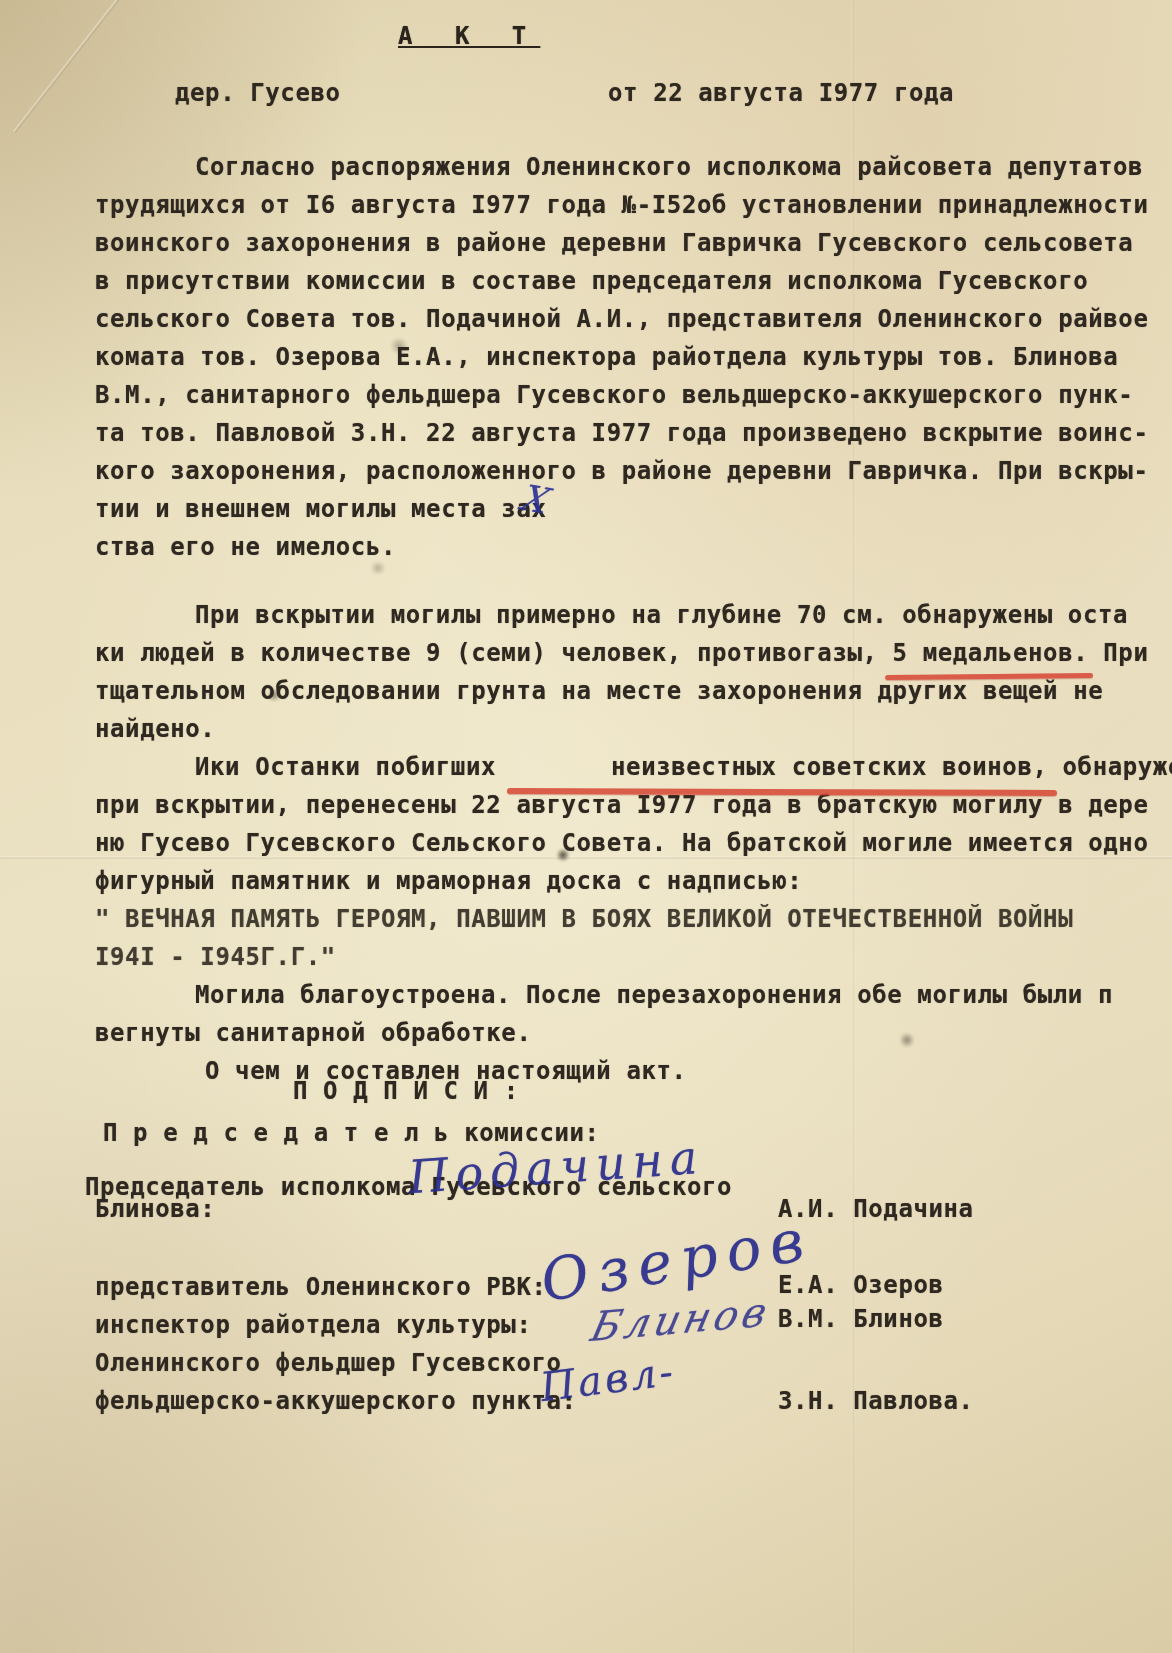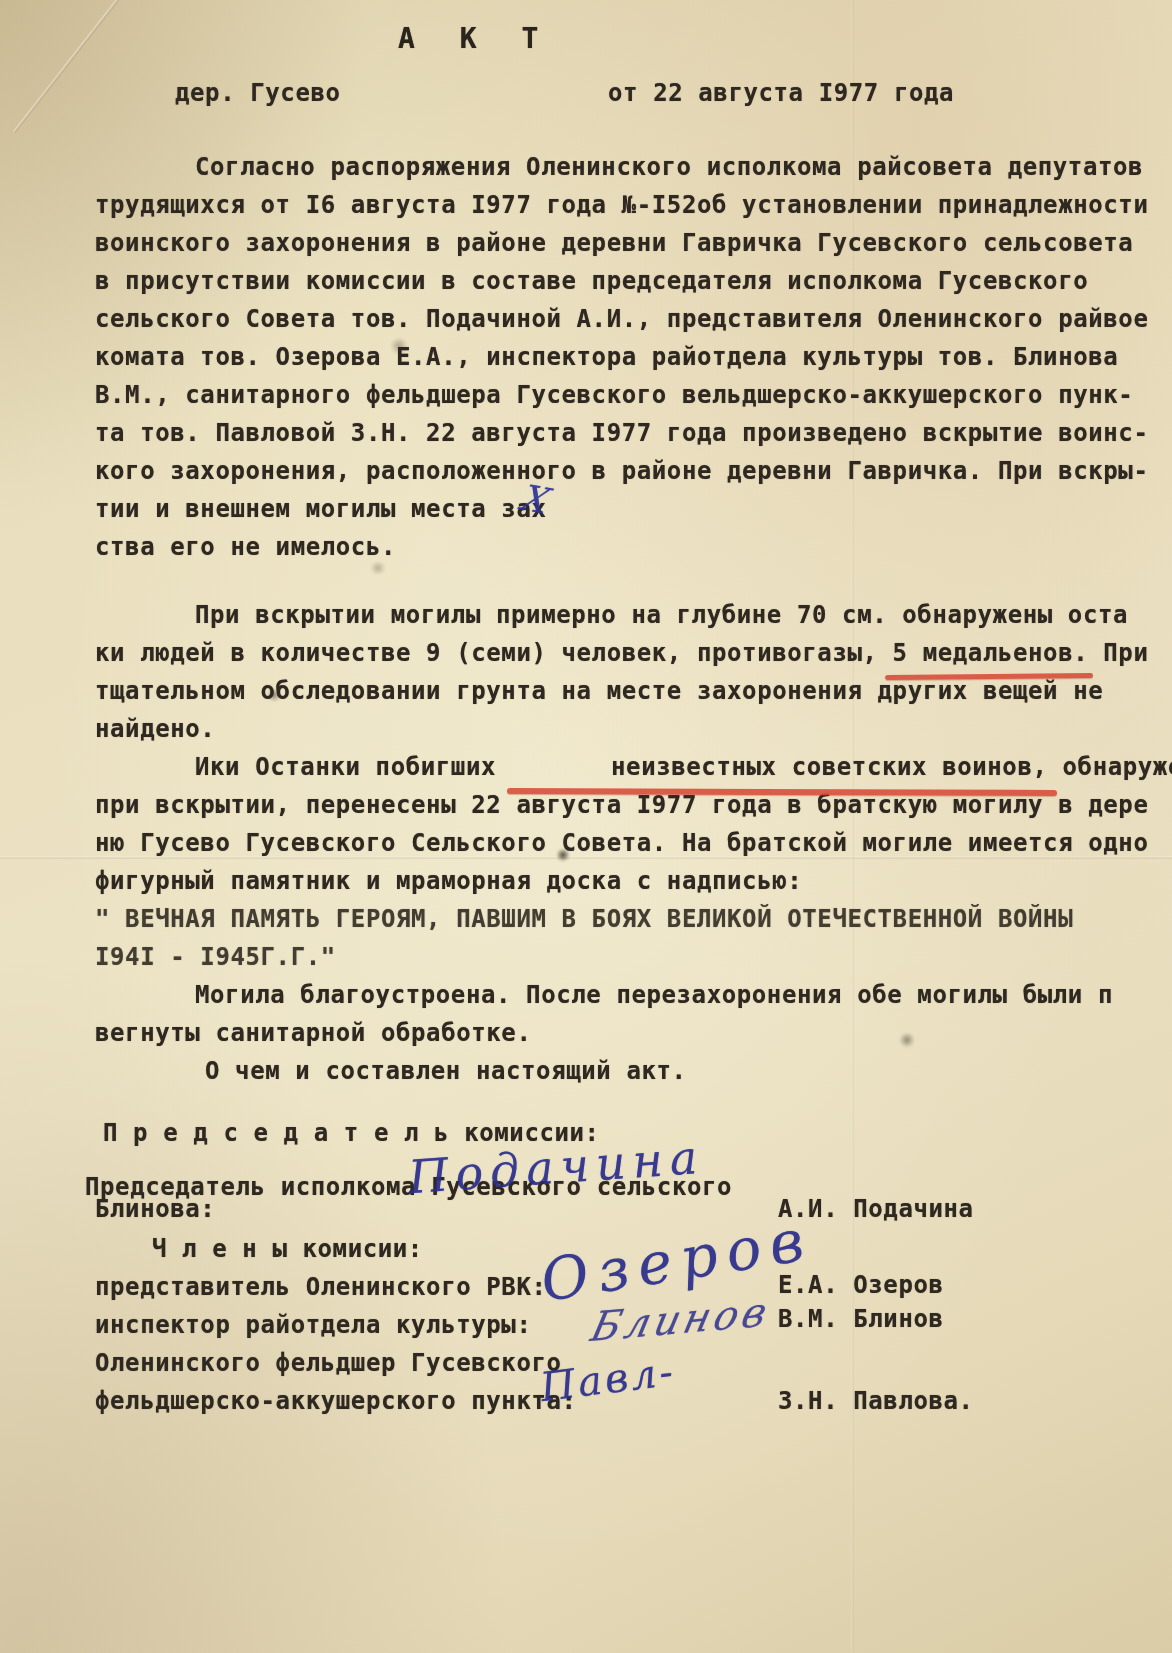--- a/index.html
+++ b/index.html
@@ -16,22 +16,23 @@
       radial-gradient(ellipse at 50% 45%, rgba(255,250,228,.30), transparent 65%),
       linear-gradient(155deg,#ddd0ab 0%,#e9dfbe 22%,#ece3c5 52%,#e5d9b8 82%,#d9cca6 100%);
   }
   
   .ink{
     color:#2e2820;font-weight:bold;font-size:24px;line-height:38px;
     letter-spacing:0.6px;text-shadow:0 0 1px rgba(46,40,32,.5);
   }
   .title{
     position:absolute;left:398px;top:22px;margin:0;
-    font-size:28px;letter-spacing:14px;font-weight:bold;color:#2a241d;
+    font-size:24px;letter-spacing:14px;font-weight:bold;color:#2a241d;
     text-shadow:0 0 1px rgba(46,40,32,.6);
+    text-decoration:underline;
   }
   .meta-place{position:absolute;left:175px;top:74px;}
   .meta-date{position:absolute;left:608px;top:74px;}
   .body-col{
     position:absolute;left:95px;top:148px;width:1200px;
   }
   .body-col p{margin:0;white-space:pre-line;}
   .indent{text-indent:100px;}
   .indent2{text-indent:110px;}
   .gap{margin-top:30px !important;}
@@ -127,27 +128,27 @@
 ню Гусево Гусевского Сельского Совета. На братской могиле имеется одно
 фигурный памятник и мраморная доска с надписью:</p>
     <p class="faded">" ВЕЧНАЯ ПАМЯТЬ ГЕРОЯМ, ПАВШИМ В БОЯХ ВЕЛИКОЙ ОТЕЧЕСТВЕННОЙ ВОЙНЫ
 I94I - I945Г.Г."</p>
 
     <p class="indent">Могила благоустроена. После перезахоронения обе могилы были п
 вегнуты санитарной обработке.</p>
     <p class="indent2">О чем и составлен настоящий акт.</p>
   </div>
 
+  <span class="ink abs" style="left:293px;top:1072px;">П О Д П И С И :</span>
   <span class="ink abs" style="left:103px;top:1114px;">П р е д с е д а т е л ь комиссии:</span>
   <span class="ink abs" style="left:85px;top:1152px;margin-top:16px;">Председатель исполкома Гусевского сельского</span>
   <span class="ink abs" style="left:95px;top:1190px;">Блинова:</span>
   <span class="hand chair">Подачина</span>
   <span class="ink abs" style="left:778px;top:1190px;">А.И. Подачина</span>
 
-  <span class="ink abs" style="left:152px;top:1230px;">Ч л е н ы комисии:</span>
 
   <span class="ink abs" style="left:95px;top:1268px;">представитель Оленинского РВК:</span>
   <span class="hand m1">Озеров</span>
   <span class="ink abs" style="left:778px;top:1266px;">Е.А. Озеров</span>
 
   <span class="ink abs" style="left:95px;top:1306px;">инспектор райотдела культуры:</span>
   <span class="hand m2">Блинов</span>
   <span class="ink abs" style="left:778px;top:1300px;">В.М. Блинов</span>
 
   <span class="ink abs" style="left:95px;top:1344px;">Оленинского фельдшер Гусевского</span>

